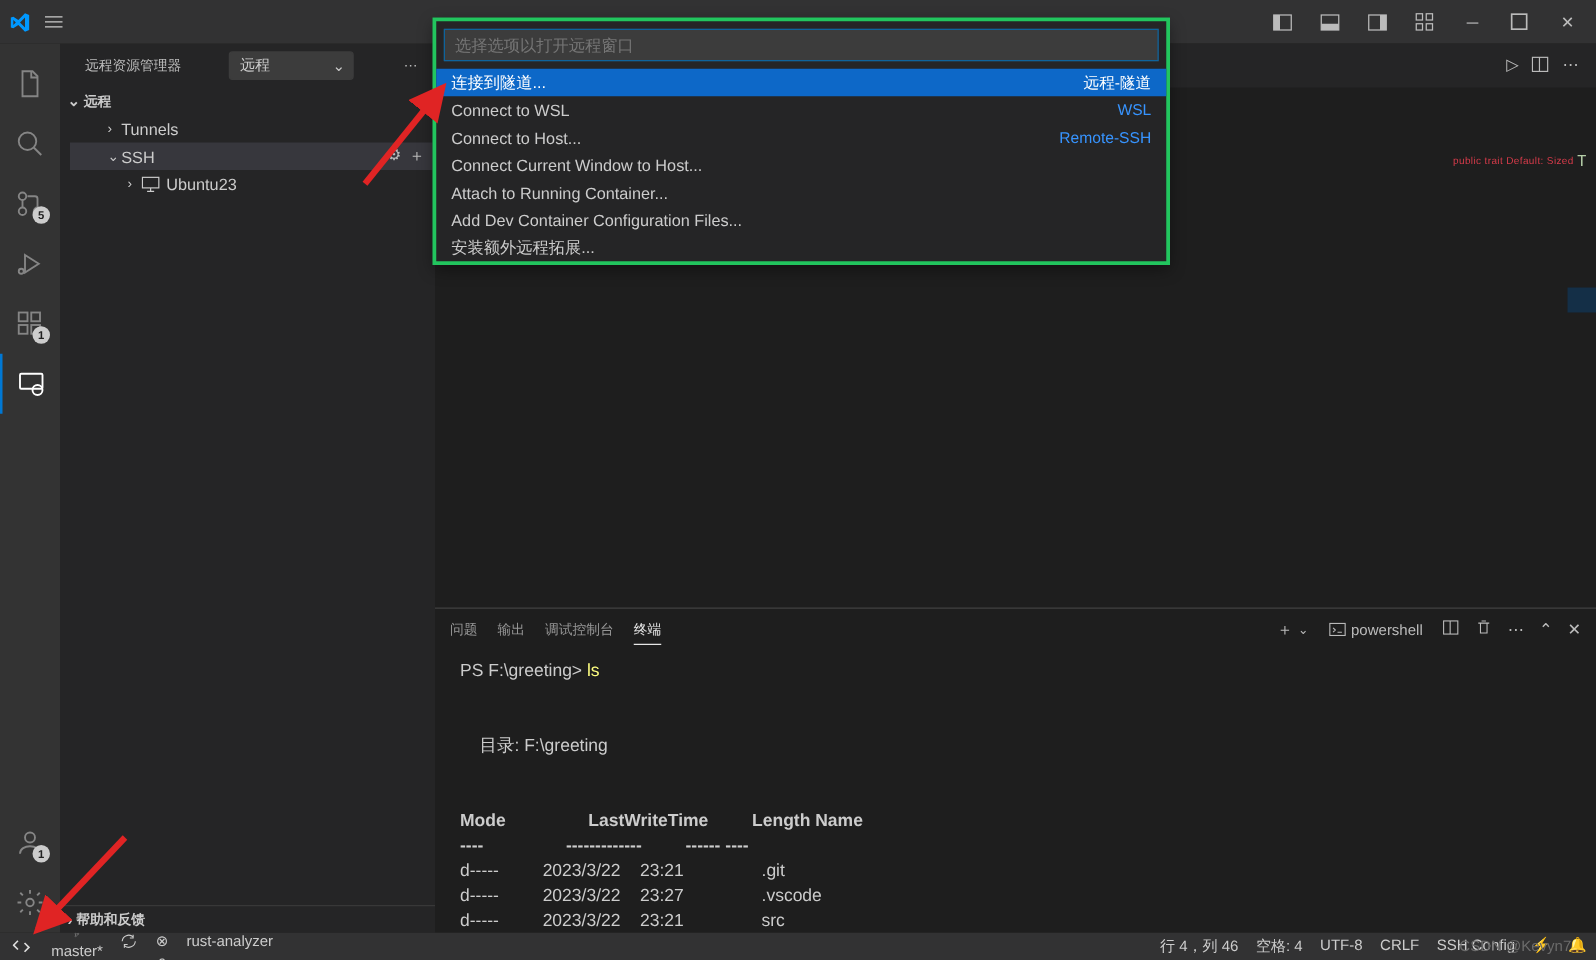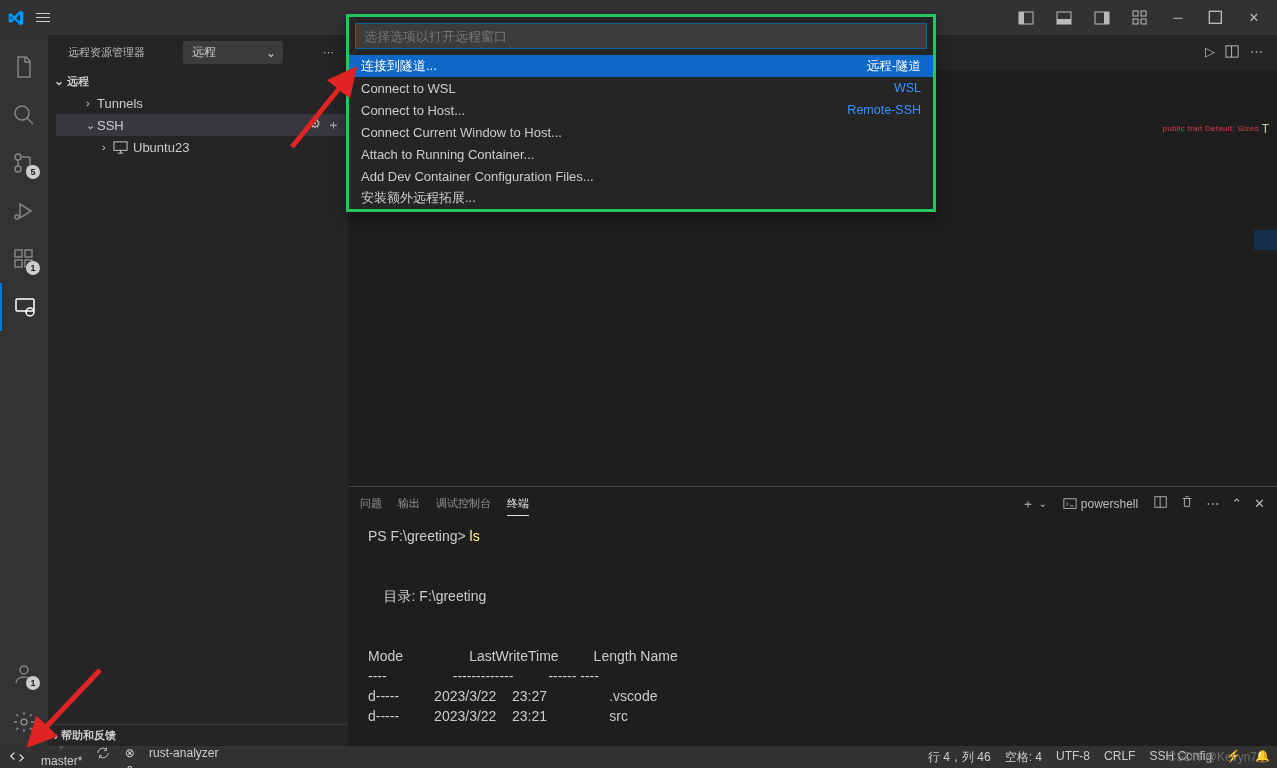--- a/index.html
+++ b/index.html
@@ -55,21 +55,21 @@
 .panel-tabs { height: 33px; display: flex; align-items: center; padding: 0 12px; gap: 16px; }
 .panel-tab { font-size: 11px; color: #969696; padding: 4px 0; cursor: pointer; }
 .panel-tab.active { color: #e7e7e7; border-bottom: 1px solid #e7e7e7; }
 .panel-right { margin-left: auto; display: flex; gap: 12px; align-items: center; color: #bbb; }
 .panel-right span { cursor: pointer; }
 .panel-right svg { width: 14px; height: 14px; }
 .shell-lbl { display: flex; align-items: center; gap: 4px; font-size: 12px; border: 1px solid transparent; padding: 1px 3px;}
 .panel-body { flex: 1; padding: 6px 20px; font-family: Consolas, monospace; font-size: 14px; line-height: 20px; overflow: auto; color: #ccc; }
 .ps-prompt { color: #ccc; }
 .ps-cmd { color: #ffff80; }
-.ps-head { white-space: pre; }
+.ps-head { white-space: pre; font-weight: bold; }
 .ps-row { white-space: pre; }
 
 .statusbar { height: 22px; background: #323233; display: flex; align-items: center; font-size: 12px; color: #cccccc; }
 .sb-remote { width: 34px; height: 22px; background: #0a6ebd00; display: flex; align-items: center; justify-content: center; cursor: pointer; color: #ddd; border-right: 0; }
 .sb-remote svg { width: 14px; height: 14px; }
 .sb-item { padding: 0 7px; display: flex; align-items: center; gap: 4px; cursor: pointer; height: 100%; flex-direction: column; }
 .sb-right { margin-left: auto; display: flex; }
 
 .quickpick { position: absolute; top: 14px; left: 346px; width: 590px; background: #252526; border: 3px solid #22c55e; z-index: 100; box-shadow: 0 4px 12px rgba(0,0,0,.4); }
 .qp-input { width: calc(100% - 12px); margin: 6px; height: 26px; background: #3c3c3c; border: 1px solid #0e639c; color: #aaa; padding: 0 8px; font-size: 13px; outline: none; }
@@ -289,20 +289,21 @@
           <span>✕</span>
         </div>
       </div>
       <div class="panel-body">
         <div><span class="ps-prompt">PS F:\greeting&gt;</span> <span class="ps-cmd">ls</span></div>
         <br><br>
         <div>&nbsp;&nbsp;&nbsp;&nbsp;<span>目录: F:\greeting</span></div>
         <br><br>
         <div class="ps-head">Mode                 LastWriteTime         Length Name</div>
         <div class="ps-head">----                 -------------         ------ ----</div>
+        <div class="ps-row">d-----         2023/3/22    23:21                .git</div>
         <div class="ps-row">d-----         2023/3/22    23:27                .vscode</div>
         <div class="ps-row">d-----         2023/3/22    23:21                src</div>
         
       </div>
     </div>
   </div>
 </div>
 
 <div class="statusbar">
   <div class="sb-remote">

